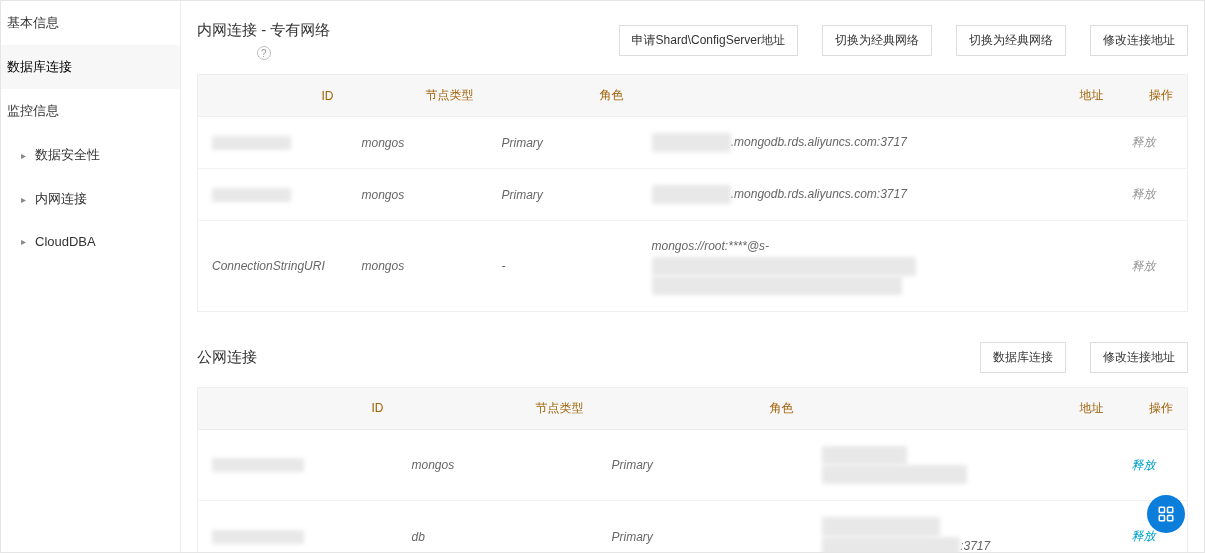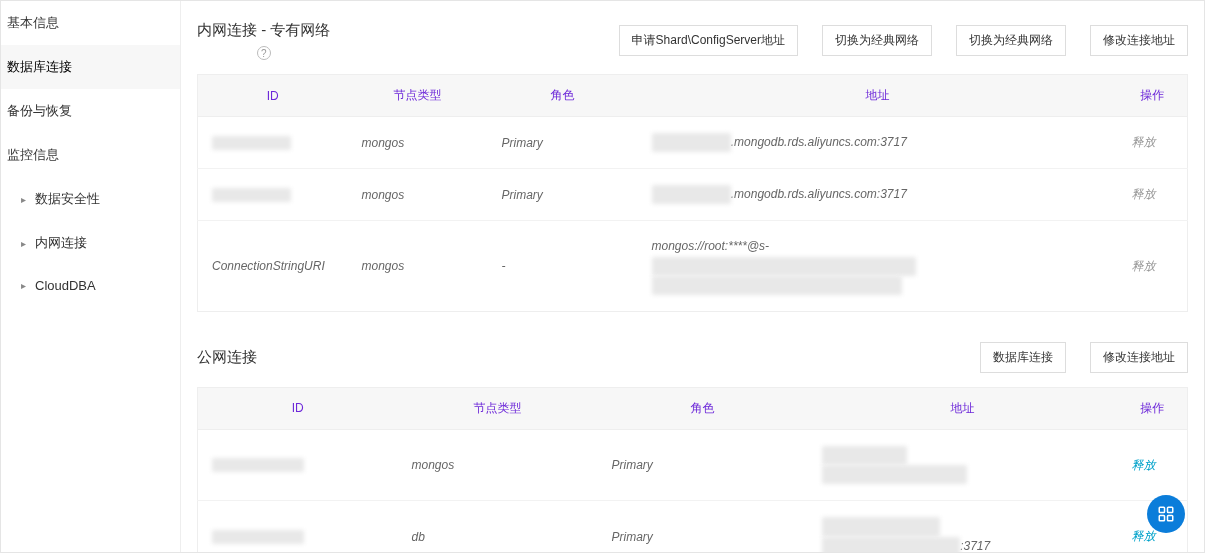--- a/index.html
+++ b/index.html
@@ -81,24 +81,24 @@
       border-radius: 0;
     }
     table {
       width: 100%;
       border-collapse: collapse;
       border: 1px solid #eee;
       margin-bottom: 30px;
     }
     thead th {
       background: #f7f7f7;
-      text-align: center;
+      text-align: right;
       padding: 12px 14px;
       font-weight: normal;
-      color: #6d28d9;
+      color: #a16207;
       font-size: 12px;
       border-bottom: 1px solid #eee;
     }
     tbody td {
       padding: 16px 14px;
       border-bottom: 1px solid #f2f2f2;
       color: #666;
       font-size: 12px;
       vertical-align: middle;
       font-style: italic;
@@ -147,23 +147,20 @@
 <body>
 
 <div class="sidebar">
   <div class="sidebar-item no-arrow">
       <span>基本信息</span>
     </div>
   <div class="sidebar-item no-arrow active">
       <span>数据库连接</span>
     </div>
   <div class="sidebar-item no-arrow">
-      <span>备份与恢复</span>
-    </div>
-  <div class="sidebar-item no-arrow">
       <span>监控信息</span>
     </div>
   <div class="sidebar-item">
       <span class="arrow">▸</span>
       <span>数据安全性</span>
     </div>
   <div class="sidebar-item">
       <span class="arrow">▸</span>
       <span>内网连接</span>
     </div>

